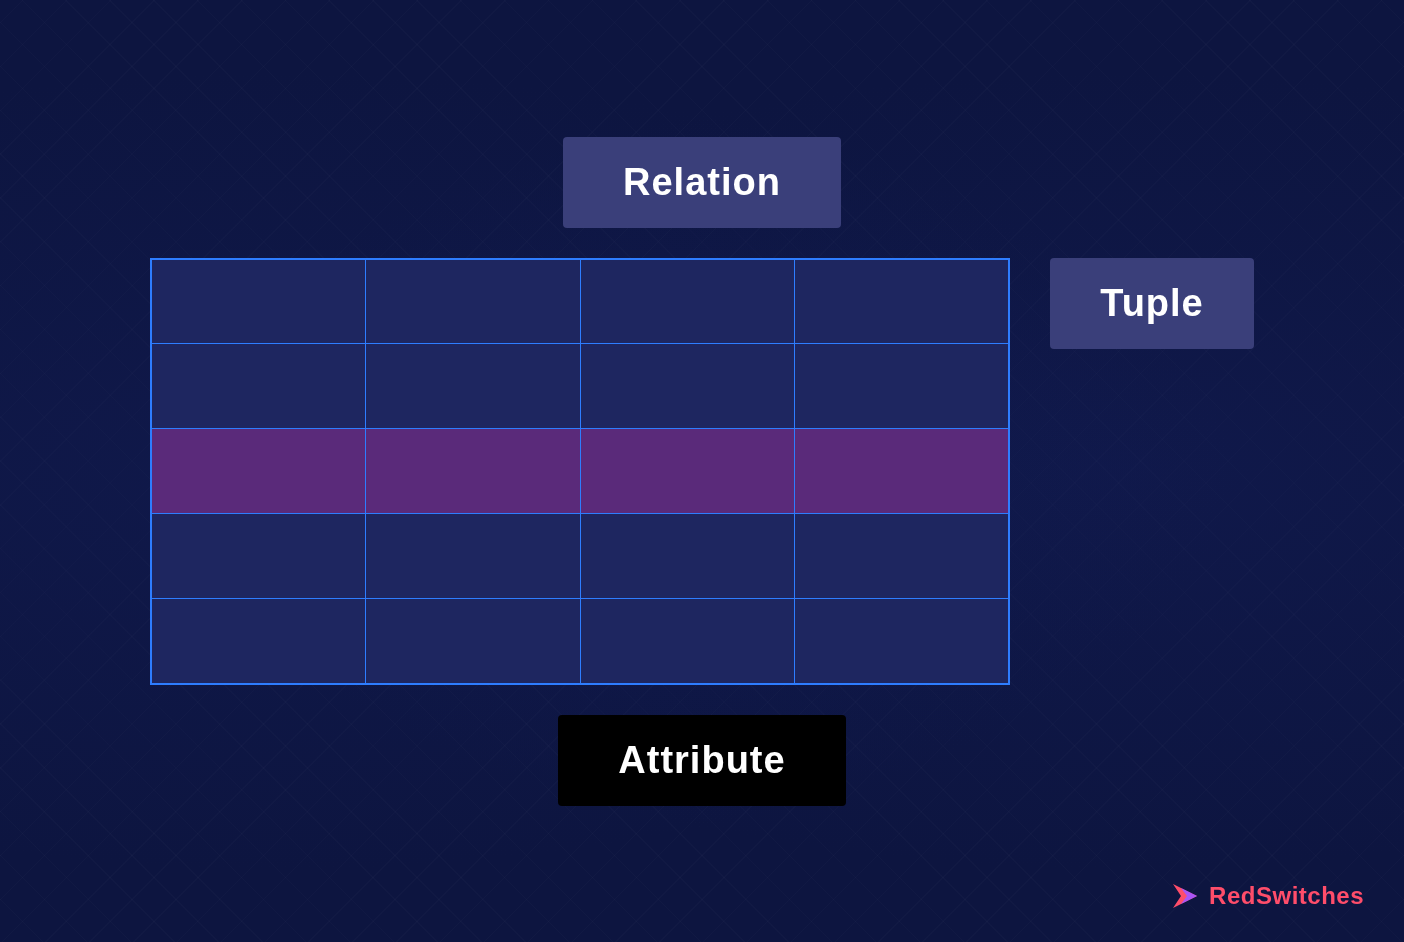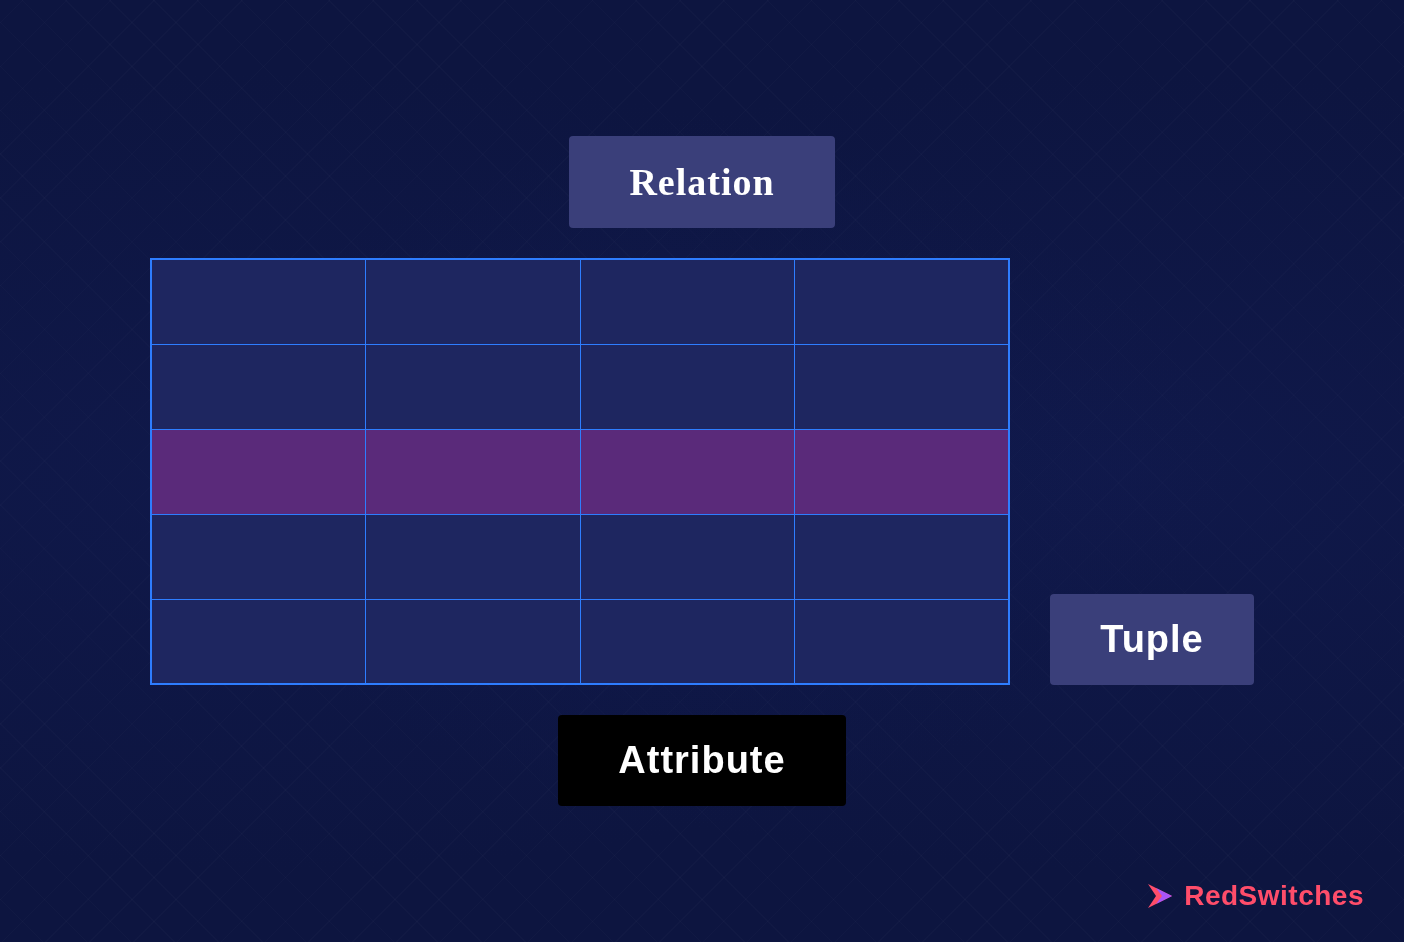--- a/index.html
+++ b/index.html
@@ -45,26 +45,25 @@
 
     .relation-label {
       background-color: #3a3f7a;
       color: white;
       font-size: 38px;
       font-weight: 700;
       padding: 24px 60px;
       border-radius: 4px;
       margin-bottom: 30px;
       letter-spacing: 1px;
-      font-family: Liberation Serif, serif;
     }
 
     .table-wrapper {
       display: flex;
-      align-items: flex-end;
+      align-items: flex-start;
       gap: 40px;
     }
 
     .db-table {
       border: 2.5px solid #2e7dff;
       border-collapse: collapse;
       width: 860px;
     }
 
     .db-table td {
@@ -108,21 +107,21 @@
       gap: 8px;
     }
 
     .logo-icon {
       width: 32px;
       height: 32px;
     }
 
     .logo-text {
       color: white;
-      font-size: 28px;
+      font-size: 24px;
       font-weight: 600;
       letter-spacing: 0.5px;
     }
 
     .logo-text span {
       color: #ff4d6a;
     }
 
     
     body::before {

